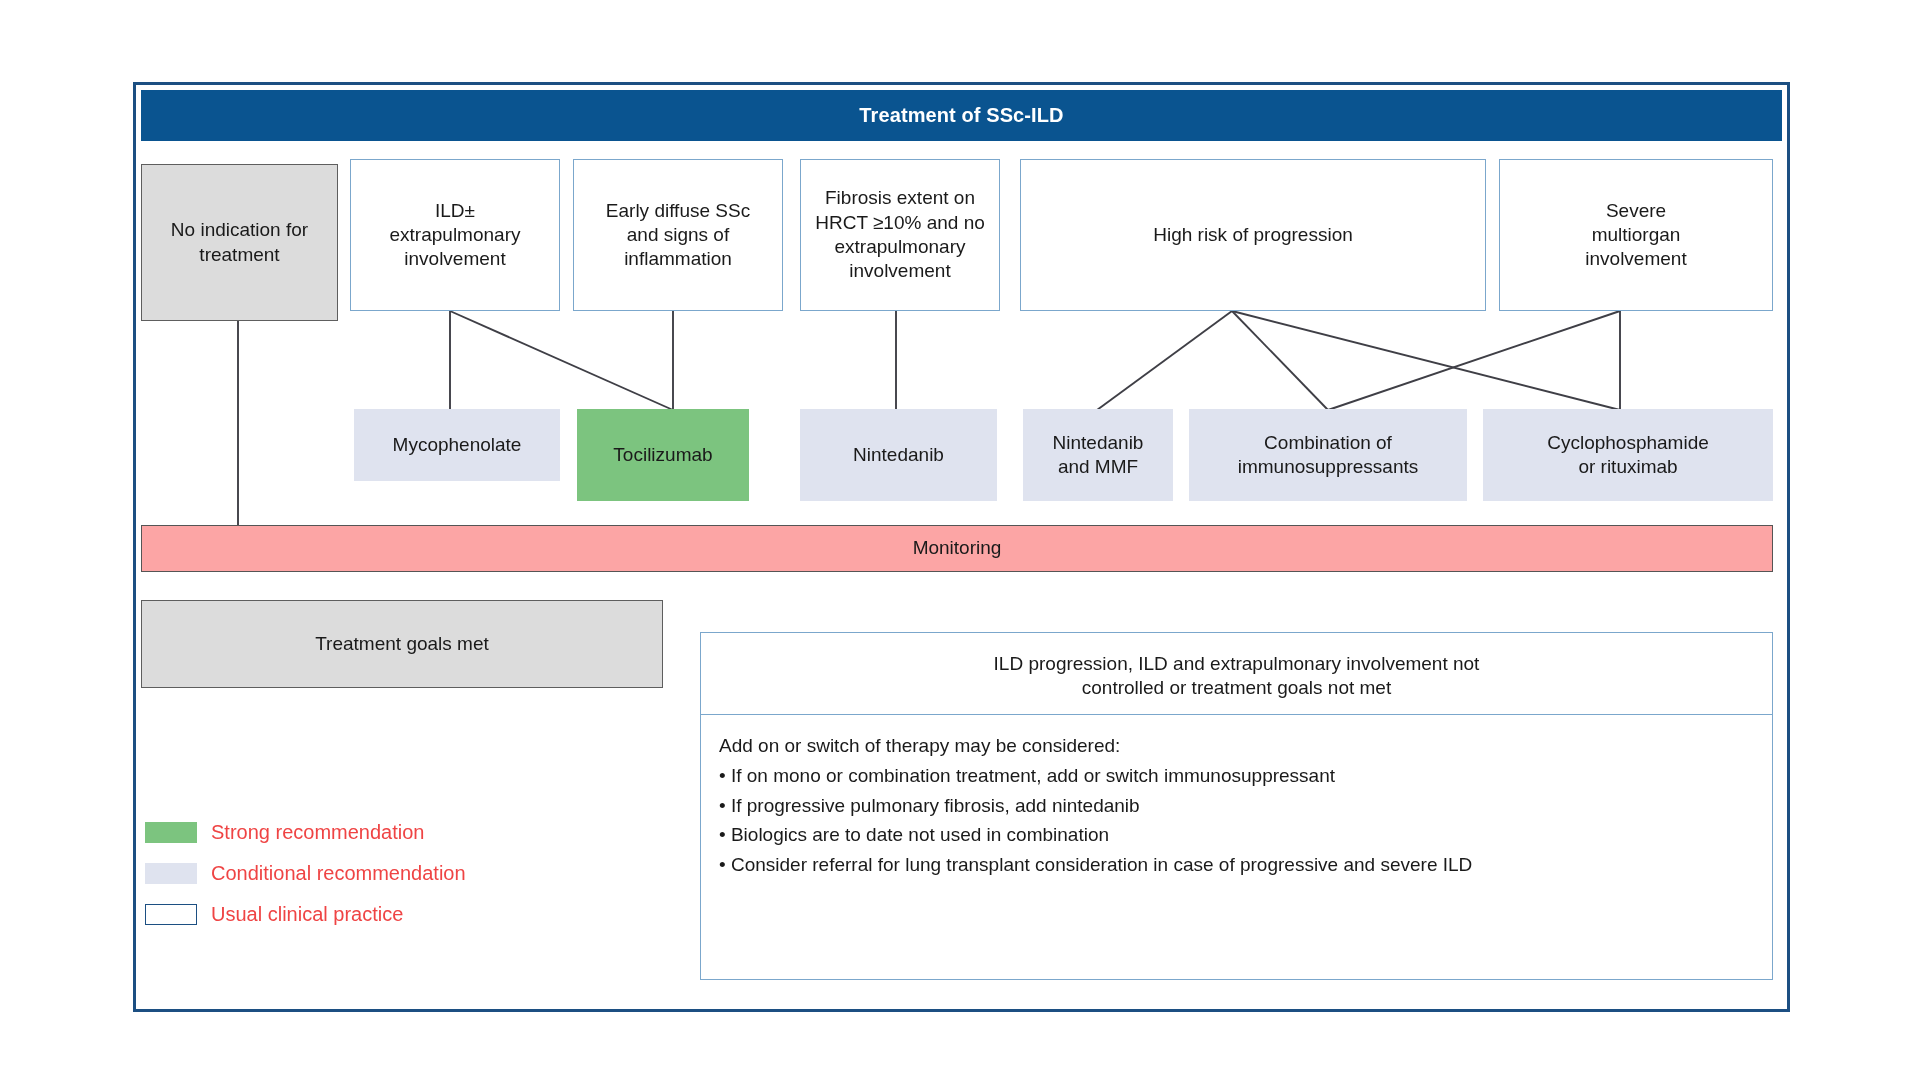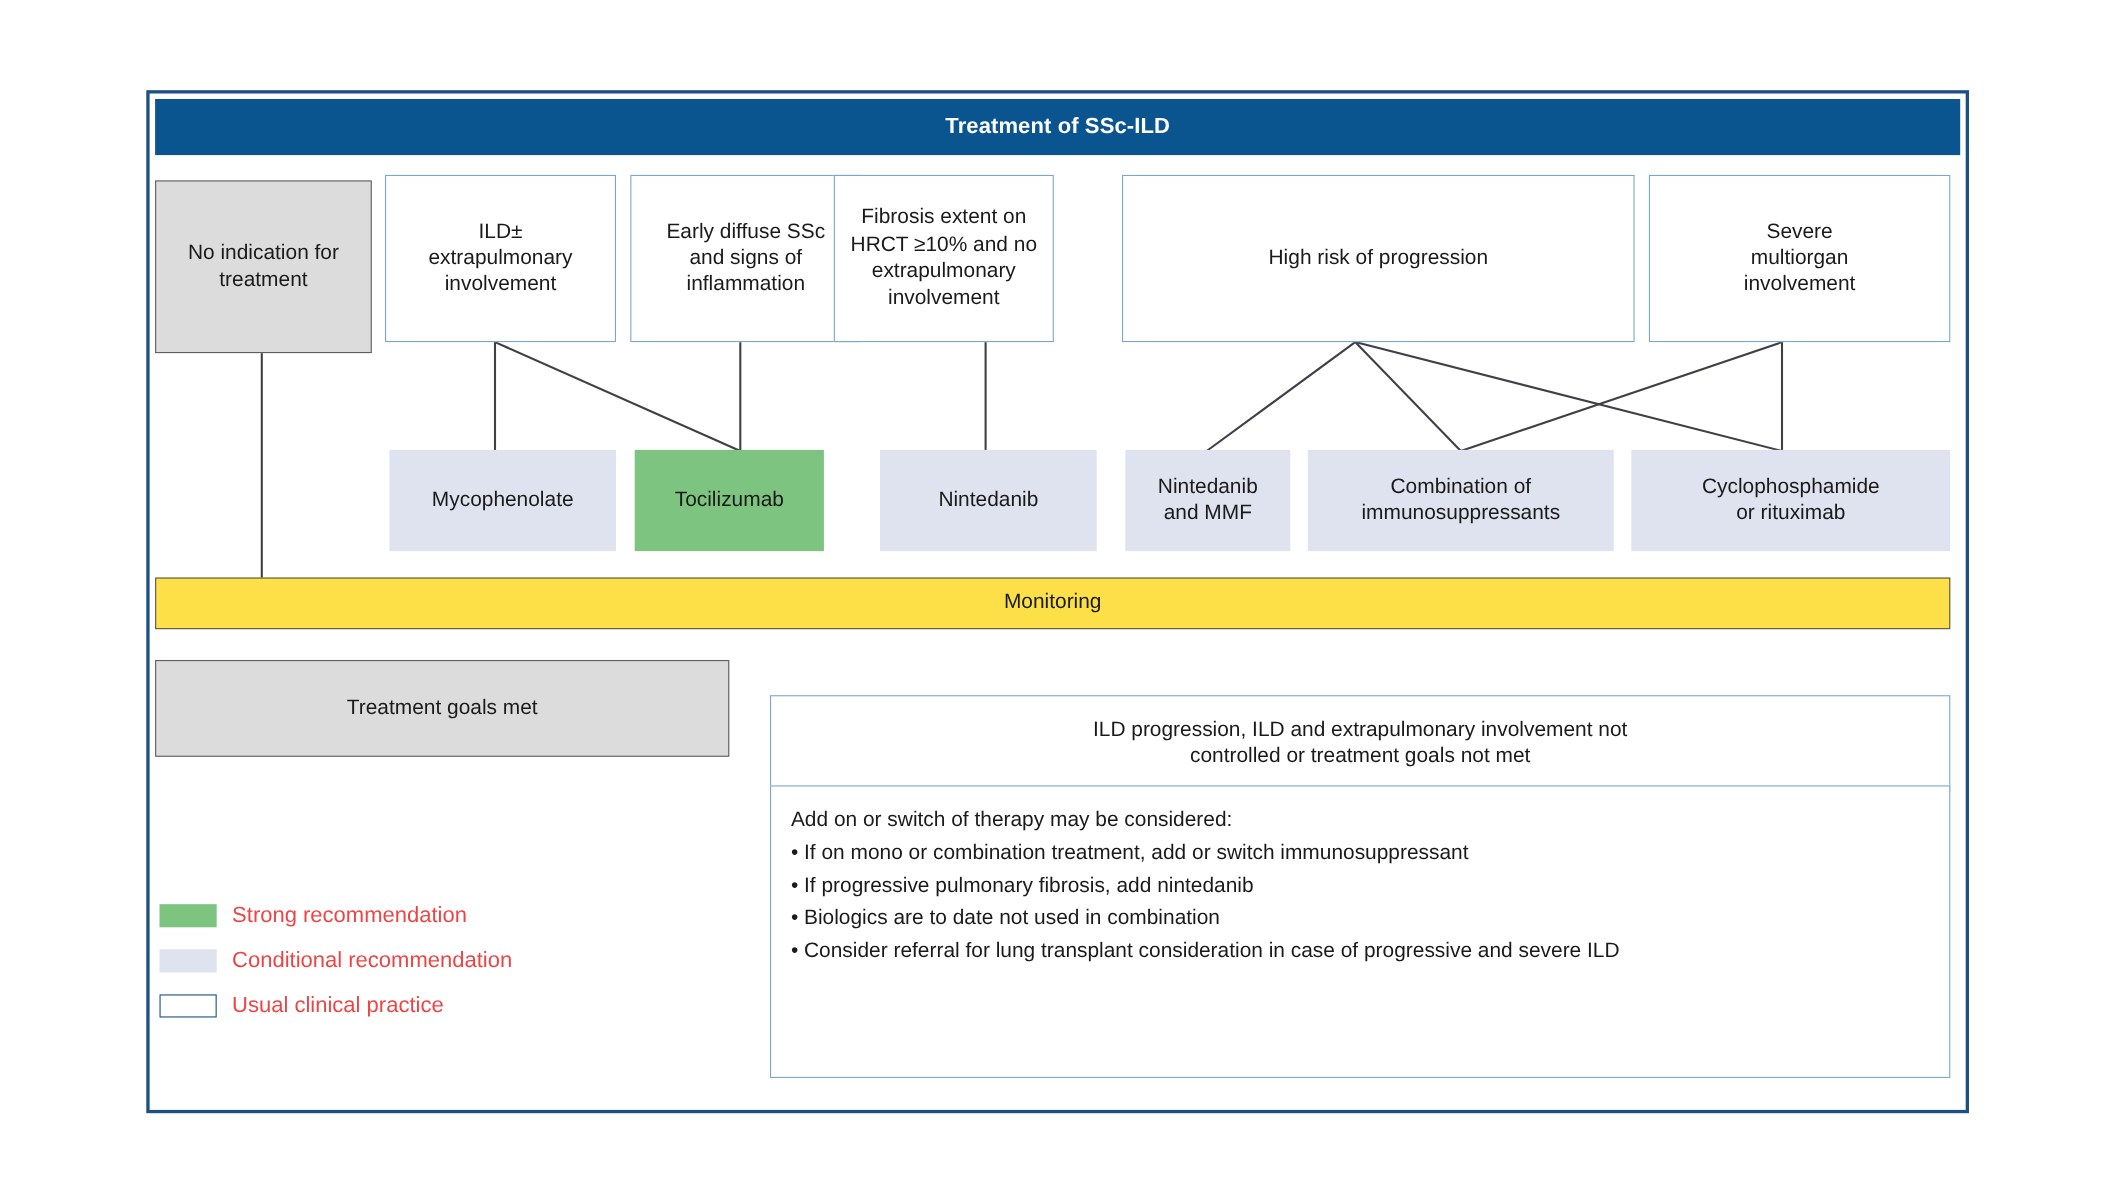--- a/index.html
+++ b/index.html
@@ -67,21 +67,21 @@
     background: #dfe3ef;
     border: none;
   }
   
   .node.strong {
     background: #7cc47f;
     border: none;
   }
   
   .node.monitor {
-    background: #fde047;
+    background: #fca5a5;
     border: 1.8px solid #555555;
   }
 
   .node.left-align {
     justify-content: flex-start;
     text-align: left;
     align-items: flex-start;
     padding: 16px 18px;
   }
 
@@ -166,33 +166,33 @@
   </div>
 
   <div class="node practice" style="left:350px; top:159px; width:210px; height:152px;">
     <span>ILD±<br>extrapulmonary<br>involvement</span>
   </div>
 
   <div class="node practice" style="left:573px; top:159px; width:210px; height:152px;">
     <span>Early diffuse SSc<br>and signs of<br>inflammation</span>
   </div>
 
-  <div class="node practice" style="left:758px; top:159px; width:200px; height:152px;">
+  <div class="node practice" style="left:800px; top:159px; width:200px; height:152px;">
     <span>Fibrosis extent on<br>HRCT ≥10% and no<br>extrapulmonary<br>involvement</span>
   </div>
 
   <div class="node practice" style="left:1020px; top:159px; width:466px; height:152px;">
     <span>High risk of progression</span>
   </div>
 
   <div class="node practice" style="left:1499px; top:159px; width:274px; height:152px;">
     <span>Severe<br>multiorgan<br>involvement</span>
   </div>
 
-  <div class="node conditional" style="left:354px; top:409px; width:206px; height:92px;">
+  <div class="node conditional" style="left:354px; top:409px; width:206px; height:72px;">
     <span>Mycophenolate</span>
   </div>
 
   <div class="node strong" style="left:577px; top:409px; width:172px; height:92px;">
     <span>Tocilizumab</span>
   </div>
 
   <div class="node conditional" style="left:800px; top:409px; width:197px; height:92px;">
     <span>Nintedanib</span>
   </div>

